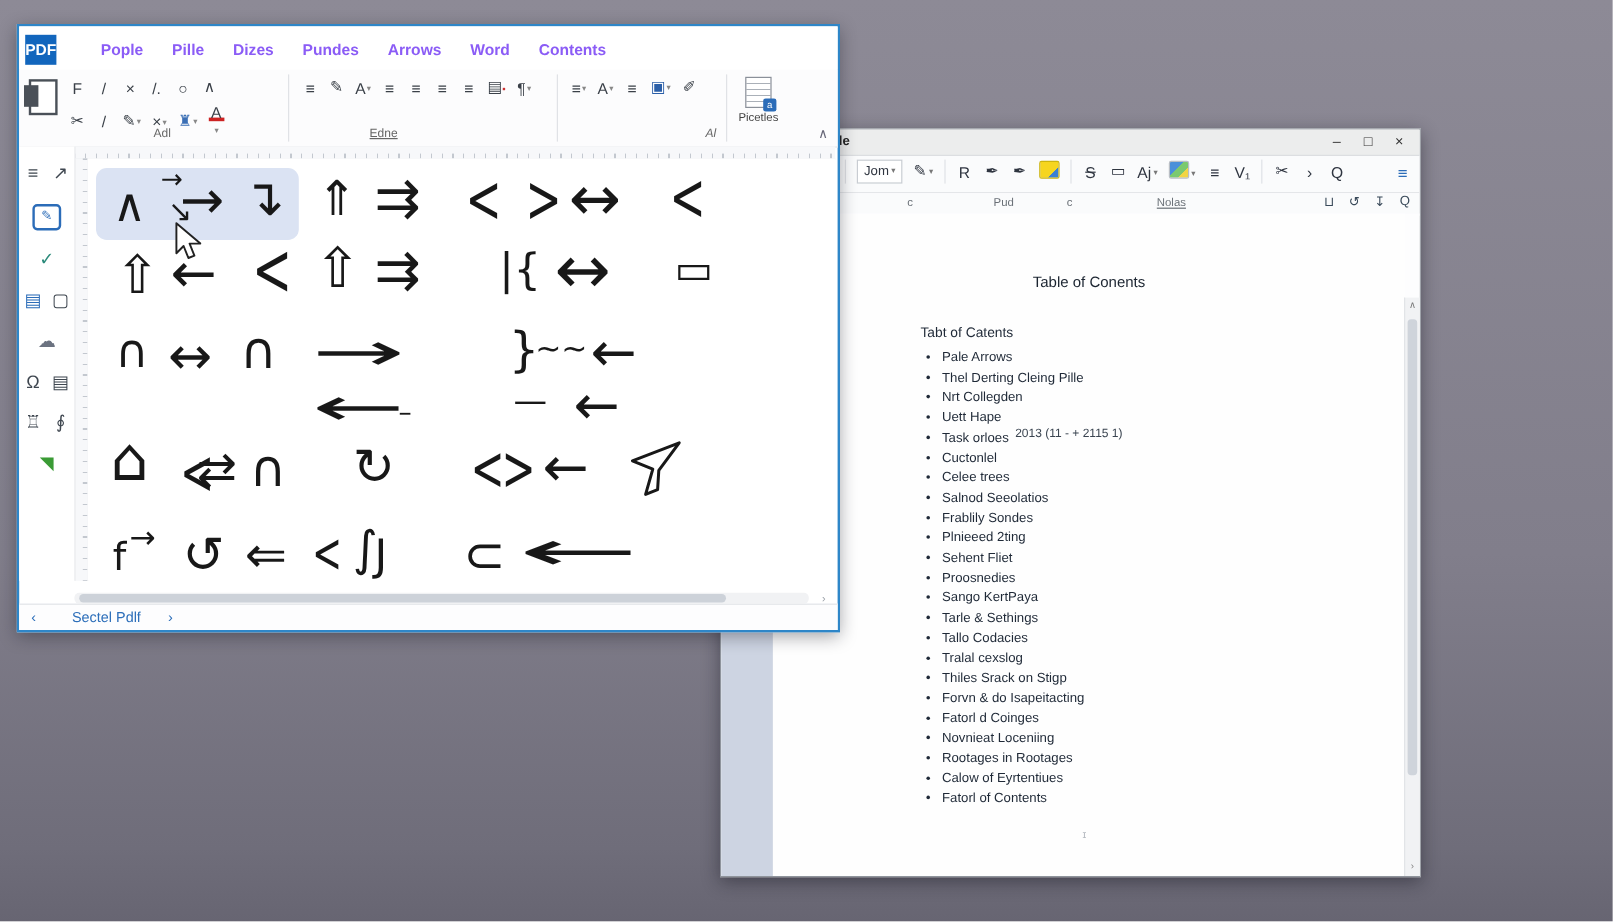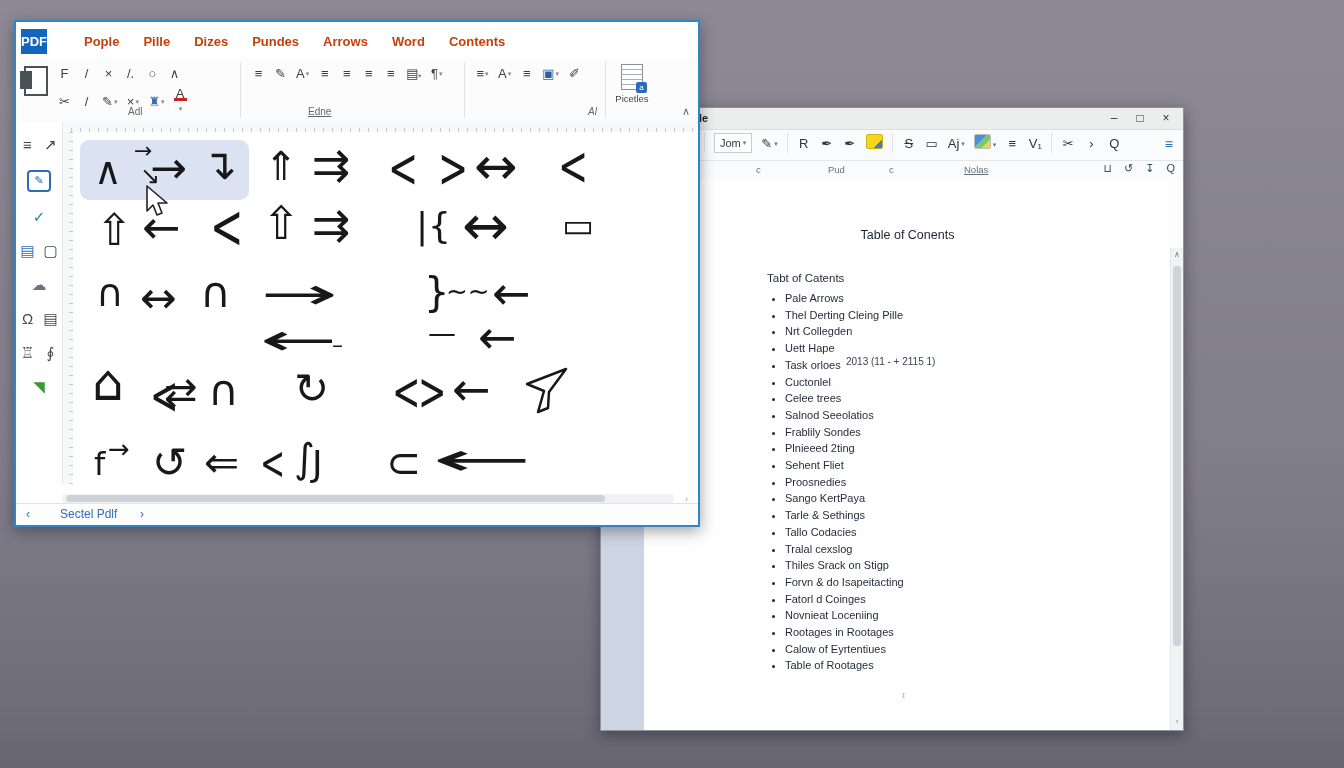--- a/index.html
+++ b/index.html
@@ -42,21 +42,21 @@
   #toc-scroll-up{position:absolute;top:2px;left:0;right:0;text-align:center;font-size:8px;color:#777;}
   #toc-scroll-thumb{position:absolute;left:2px;right:2px;top:18px;height:380px;background:#cfd4db;border-radius:3px;}
   #toc-scroll-mark{position:absolute;bottom:4px;left:0;right:0;text-align:center;font-size:8px;color:#888;}
   
   #pdf-window{position:absolute;left:14px;top:20px;width:686px;height:507px;background:#fff;
     border:2px solid #2e86c8;box-shadow:0 4px 14px rgba(20,20,30,.4);z-index:2;box-sizing:border-box;}
   #menu-bar{position:relative;height:36px;background:#fff;}
   #pdf-tab{position:absolute;left:5px;top:7px;width:26px;height:25px;background:#1266bd;color:#fff;
     font-size:13px;font-weight:bold;text-align:center;line-height:25px;}
   #menu-items{position:absolute;left:56px;top:7px;display:flex;height:25px;align-items:center;}
-  .menu-item{padding:0 12px;font-size:13px;color:#c2410c;font-weight:600;}
+  .menu-item{padding:0 12px;font-size:13px;color:#8b5cf6;font-weight:600;}
   #ribbon{position:relative;height:64px;background:#fcfcfd;border-bottom:1px solid #e3e5e8;}
   .rdiv{position:absolute;top:4px;bottom:4px;width:1px;background:#e0e2e6;}
   .ribbon-group{position:absolute;top:4px;}
   .ricon-row{display:flex;gap:9px;align-items:center;height:22px;}
   .ricon{font-size:13px;color:#3a4048;min-width:13px;text-align:center;white-space:nowrap;position:relative;}
   .ricon .dd{font-size:7px;color:#888;margin-left:1px;vertical-align:2px;}
   .ricon .ub{display:block;height:3px;margin-top:-3px;}
   .glabel{position:absolute;font-size:10px;color:#666;}
   #icon-paste{position:absolute;left:8px;top:8px;width:20px;height:26px;border:2px solid #4a5058;background:#fff;}
   #icon-paste::before{content:"";position:absolute;left:-6px;top:3px;width:12px;height:18px;background:#4a5058;}
@@ -164,21 +164,21 @@
             <li>Sango KertPaya</li>
             <li>Tarle &amp; Sethings</li>
             <li>Tallo Codacies</li>
             <li>Tralal cexslog</li>
             <li>Thiles Srack on Stigp</li>
             <li>Forvn &amp; do Isapeitacting</li>
             <li>Fatorl d Coinges</li>
             <li>Novnieat Loceniing</li>
             <li>Rootages in Rootages</li>
             <li>Calow of Eyrtentiues</li>
-            <li>Table of Rootages</li>
+            <li>Fatorl of Contents</li>
           </ul>
         <div id="doc-annotation">2013 (11 - + 2115 1)</div>
         <div id="page-mark">ɪ</div>
       </div>
       <div id="toc-scrollbar">
         <div id="toc-scroll-up">∧</div>
         <div id="toc-scroll-thumb"></div>
         <div id="toc-scroll-mark">›</div>
       </div>
     </div>

